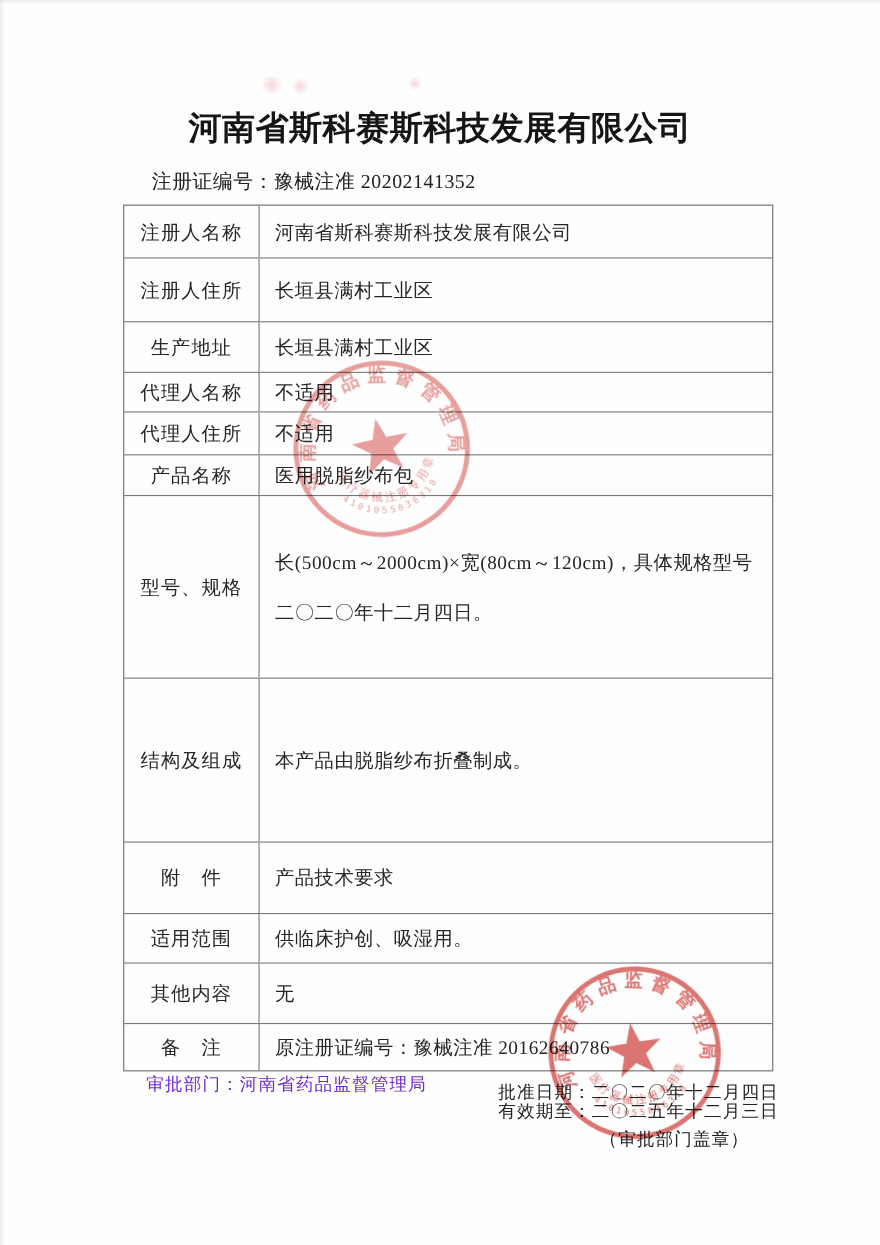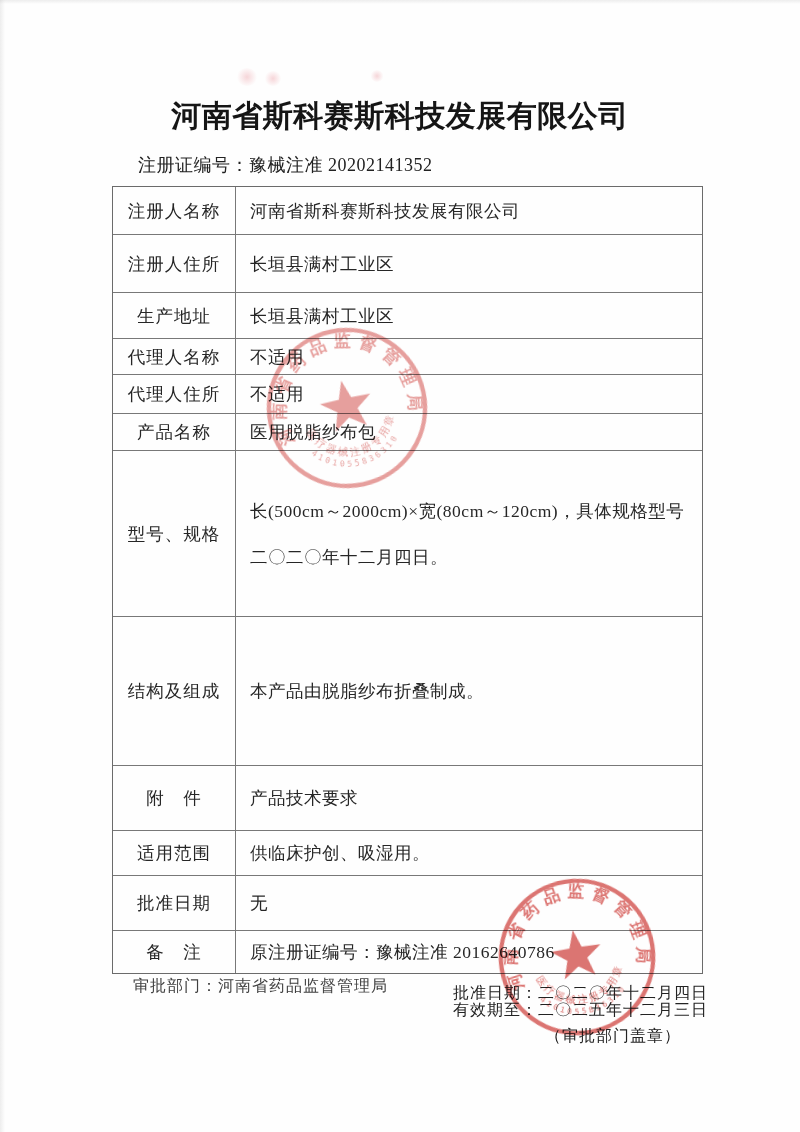--- a/index.html
+++ b/index.html
@@ -39,21 +39,21 @@
     width:123px; min-width:123px; border-right:1px solid #787878; box-sizing:border-box;
     display:flex; align-items:center; justify-content:center;
     font-size:17.5px; color:#262626; letter-spacing:1px; text-align:center;font-family:Liberation Serif, serif;
   }
   .cell-value {
     flex:1; display:flex; align-items:center; padding:4px 10px 4px 14px;
     font-size:17.5px; color:#262626; white-space:pre-line; letter-spacing:0.5px;
   }
   .row:nth-child(7) .cell-value { line-height:46px; }
 
-  .footer-left  { position:absolute; left:133px; top:976px; font-size:16px; color:#404040; letter-spacing:1px; }
+  .footer-left  { position:absolute; left:133px; top:976px; font-size:16px; color:#6d28d9; letter-spacing:1px; }
   .footer-date1 { position:absolute; left:453px; top:983px; font-size:16px; color:#232323; letter-spacing:1px; }
   .footer-date2 { position:absolute; left:453px; top:1000px; font-size:16px; color:#232323; letter-spacing:1px; }
   .footer-seal-note { position:absolute; left:545px; top:1026px; font-size:16px; color:#232323; letter-spacing:1px; }
 
   .stamp { position:absolute; mix-blend-mode:multiply; pointer-events:none; }
   .stamp-mid { left:262px; top:323px; width:170px; height:170px;
     transform:rotate(-12deg); opacity:.55; filter:blur(.4px); }
   .stamp-bottom { left:494px; top:874px; width:166px; height:166px;
     transform:rotate(-9deg); opacity:.8; filter:blur(.3px); }
 
@@ -113,21 +113,21 @@
     </div>
     <div class="row">
       <div class="cell-label">附　件</div>
       <div class="cell-value">产品技术要求</div>
     </div>
     <div class="row">
       <div class="cell-label">适用范围</div>
       <div class="cell-value">供临床护创、吸湿用。</div>
     </div>
     <div class="row">
-      <div class="cell-label">批准日期</div>
+      <div class="cell-label">其他内容</div>
       <div class="cell-value">无</div>
     </div>
     <div class="row">
       <div class="cell-label">备　注</div>
       <div class="cell-value">原注册证编号：豫械注准 20162640786</div>
     </div>
   </div>
 
   <div class="footer-left"><span>审批部门：</span><span>河南省药品监督管理局</span></div>
 

